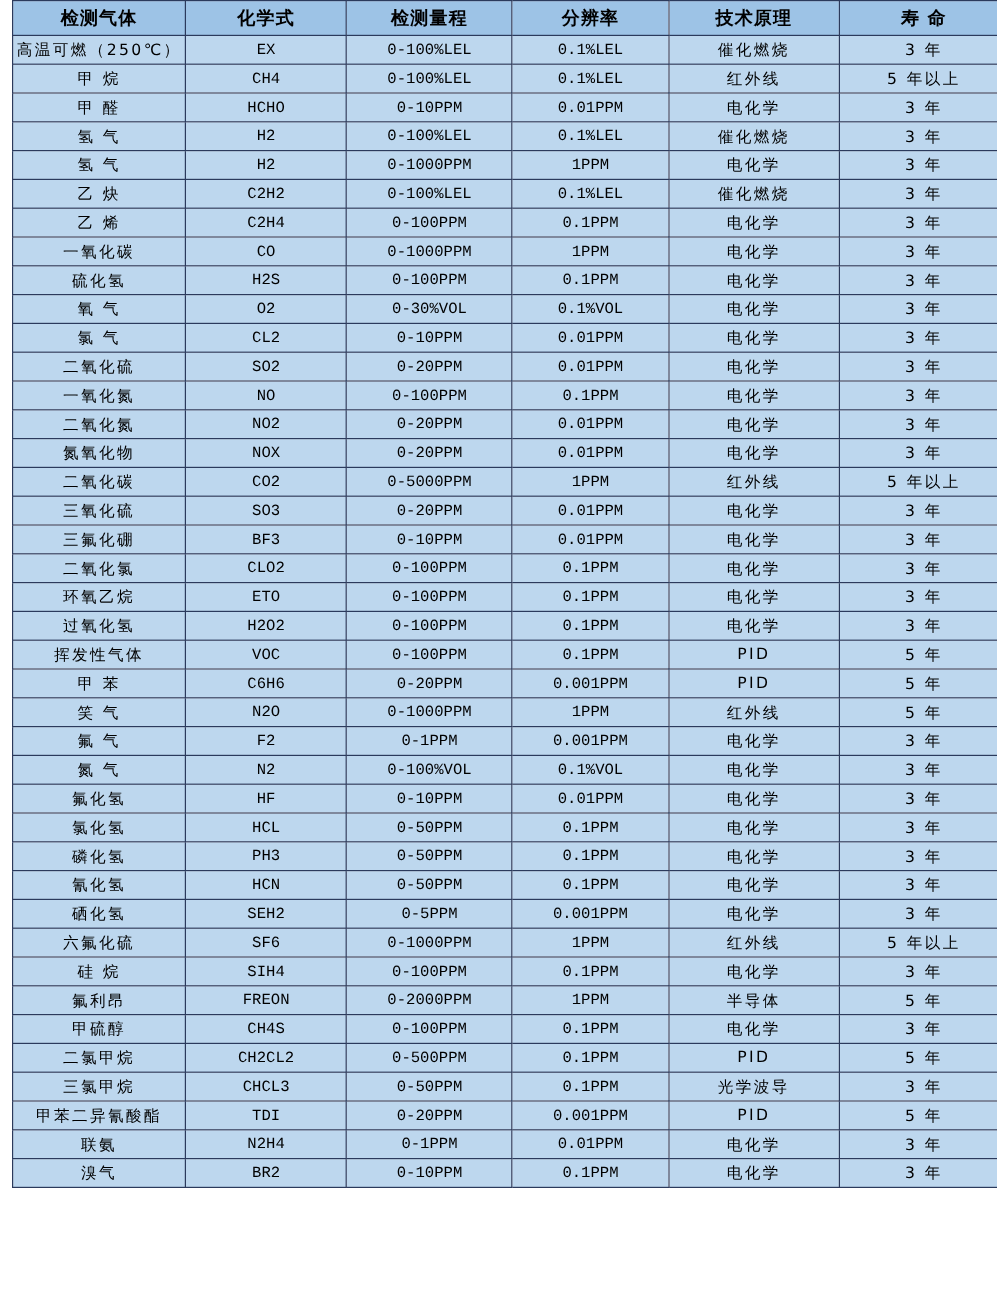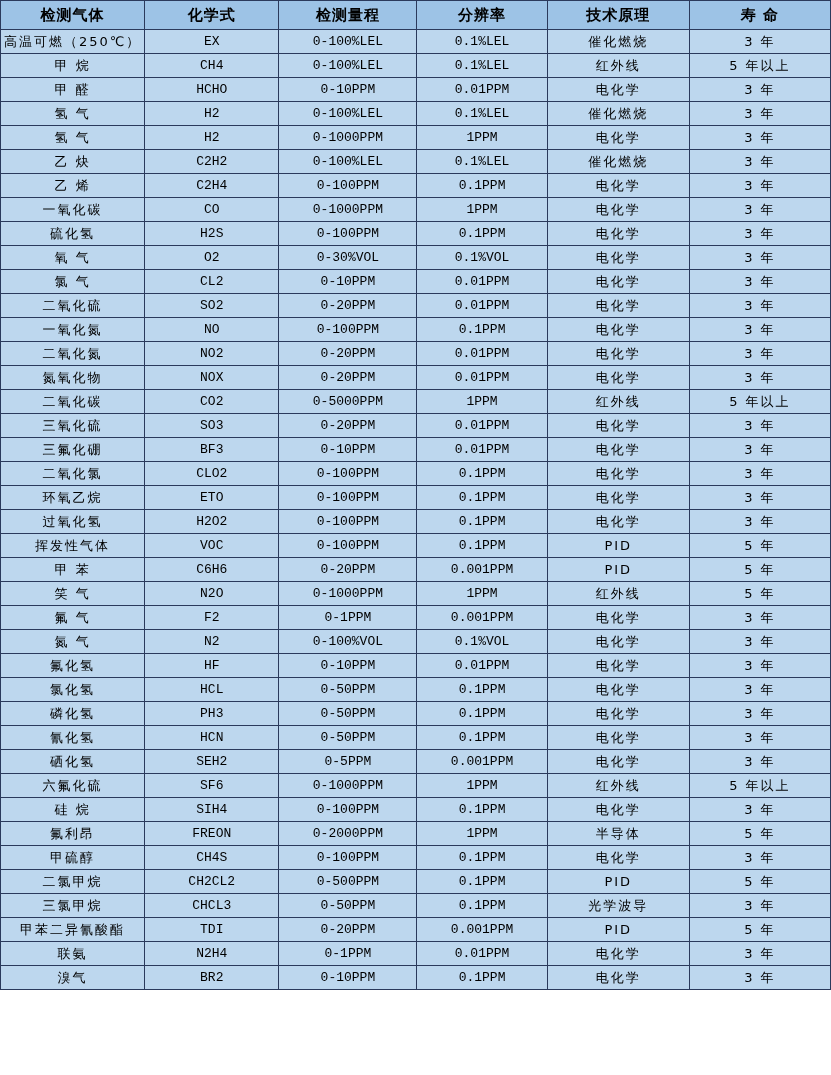--- a/index.html
+++ b/index.html
@@ -9,20 +9,21 @@
   }
   body {
     font-family: "Liberation Sans", sans-serif;
   }
   #sheet {
     width: 831px;
     height: 1075px;
     box-sizing: border-box;
     background: #ffffff;
     overflow: hidden;
+    padding-left: 10px;
   }
   table.gas-table {
     border-collapse: collapse;
     table-layout: fixed;
     width: 831px;
   }
   table.gas-table td, table.gas-table th {
     border: 1px solid #2b3a5c;
     text-align: center;
     vertical-align: middle;

